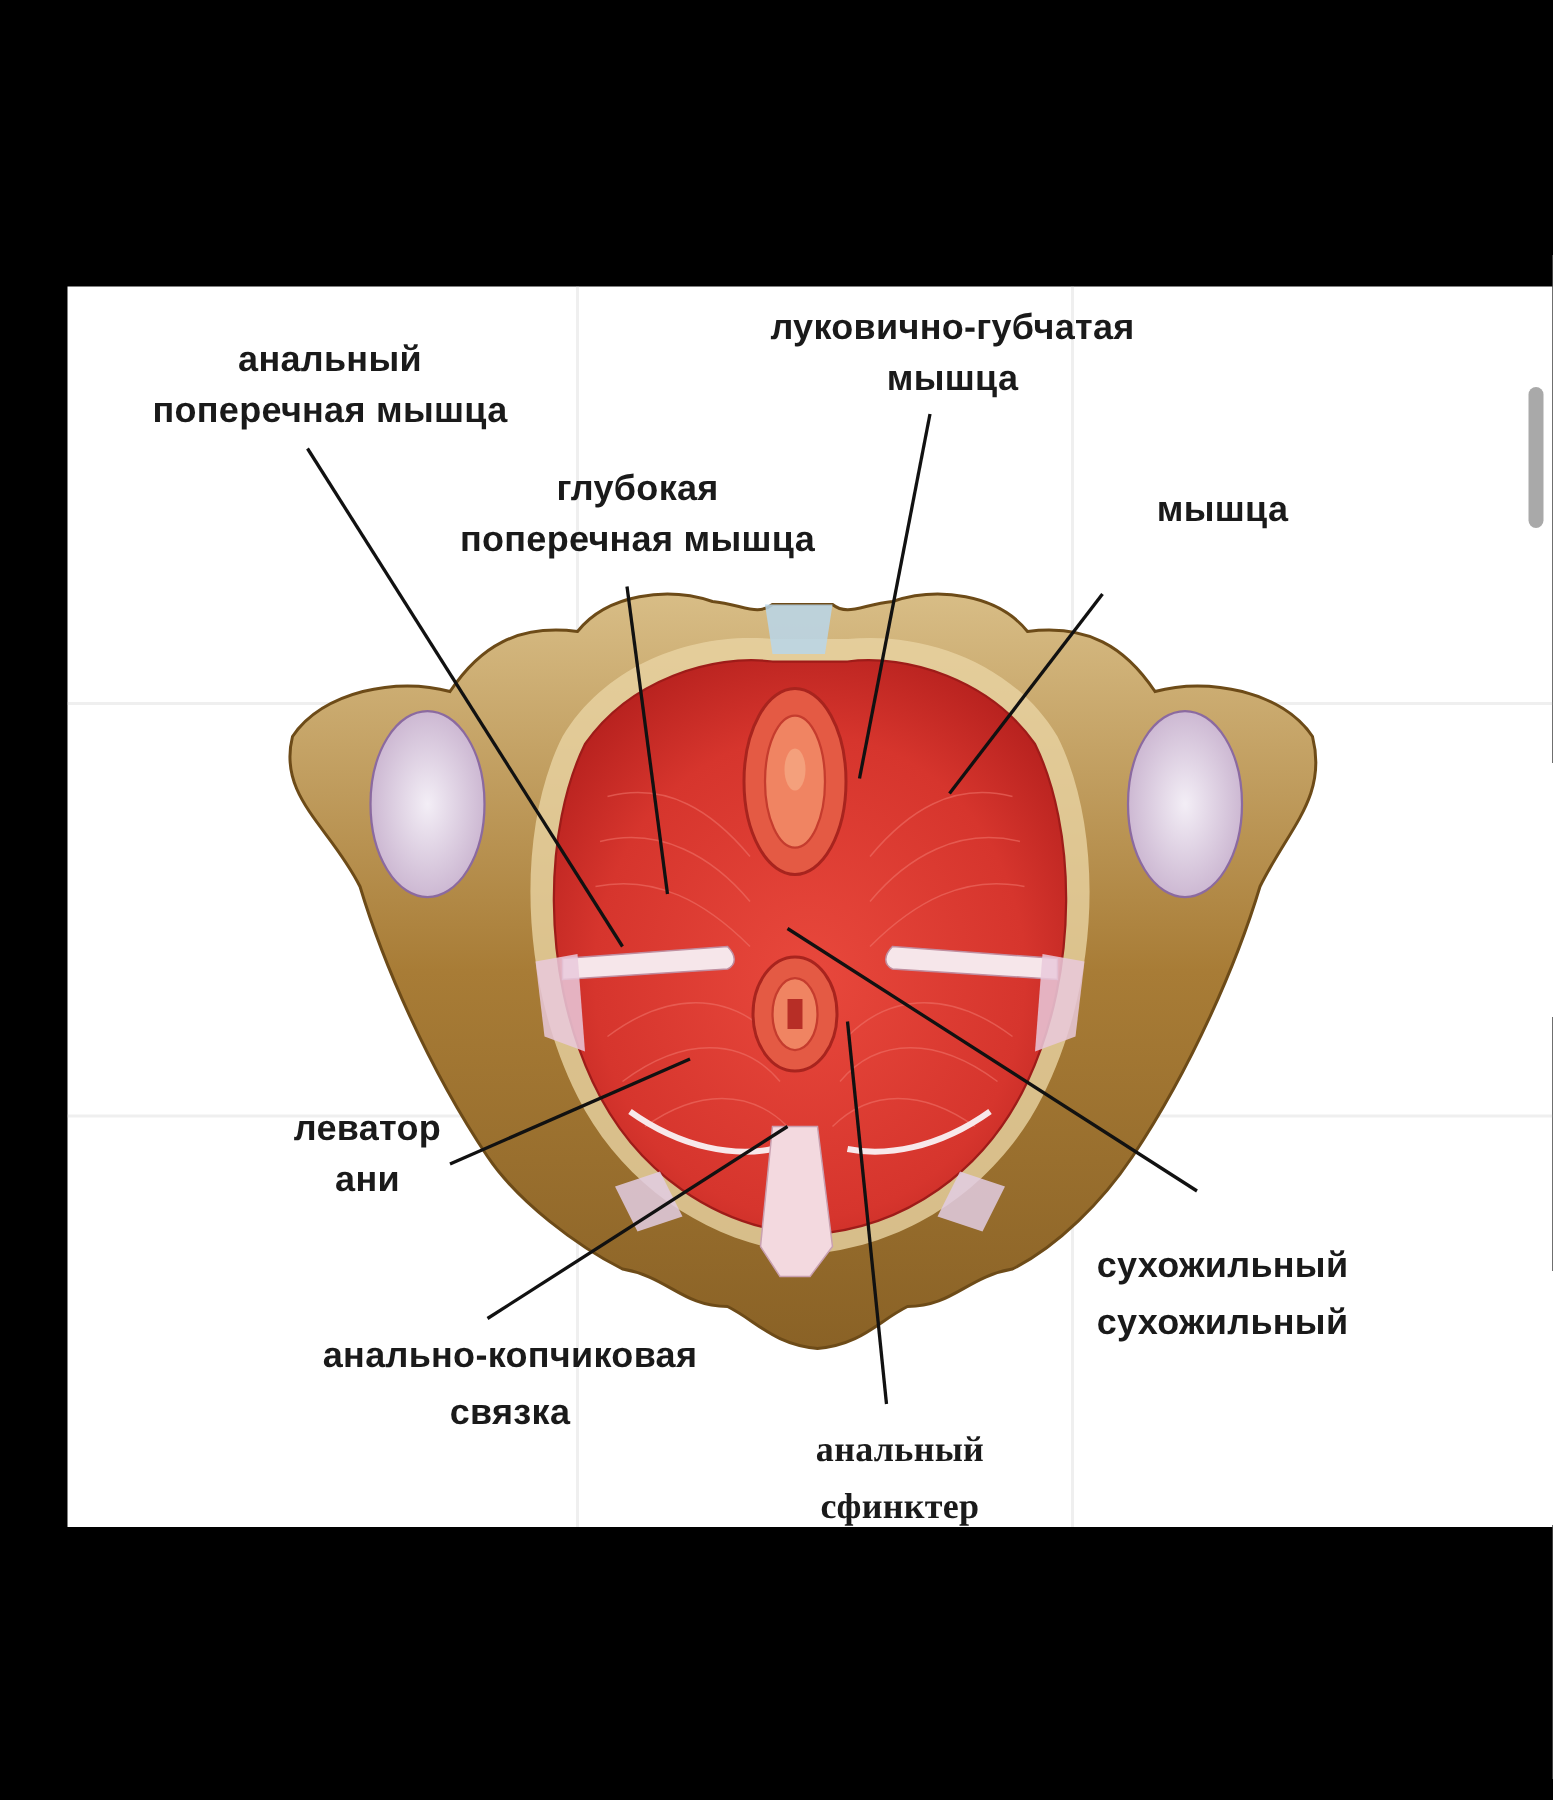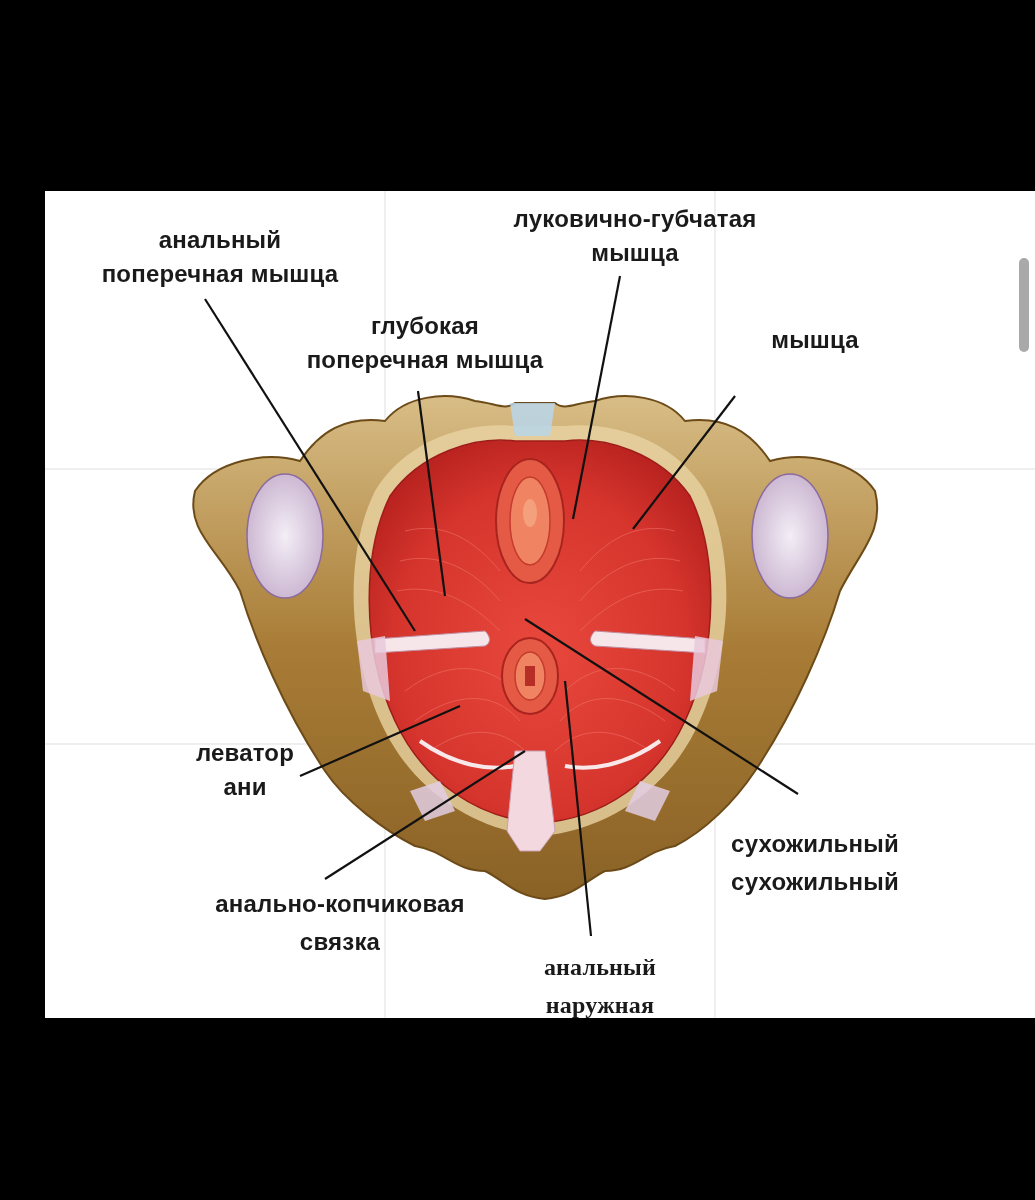--- a/index.html
+++ b/index.html
@@ -134,17 +134,17 @@
     <div>сухожильный</div>
   </div>
 
   <div class="label" style="left:130px; top:694px; width:330px; line-height:38px;">
     <div>анально-копчиковая</div>
     <div>связка</div>
   </div>
 
   <div class="label" style="left:455px; top:757px; width:200px; line-height:38px;font-family:Liberation Serif, serif;">
     <div>анальный</div>
-    <div>наружная</div>
+    <div>сфинктер</div>
   </div>
 </div>
 
 <div class="scrollbar"></div>
 
 </body></html>

